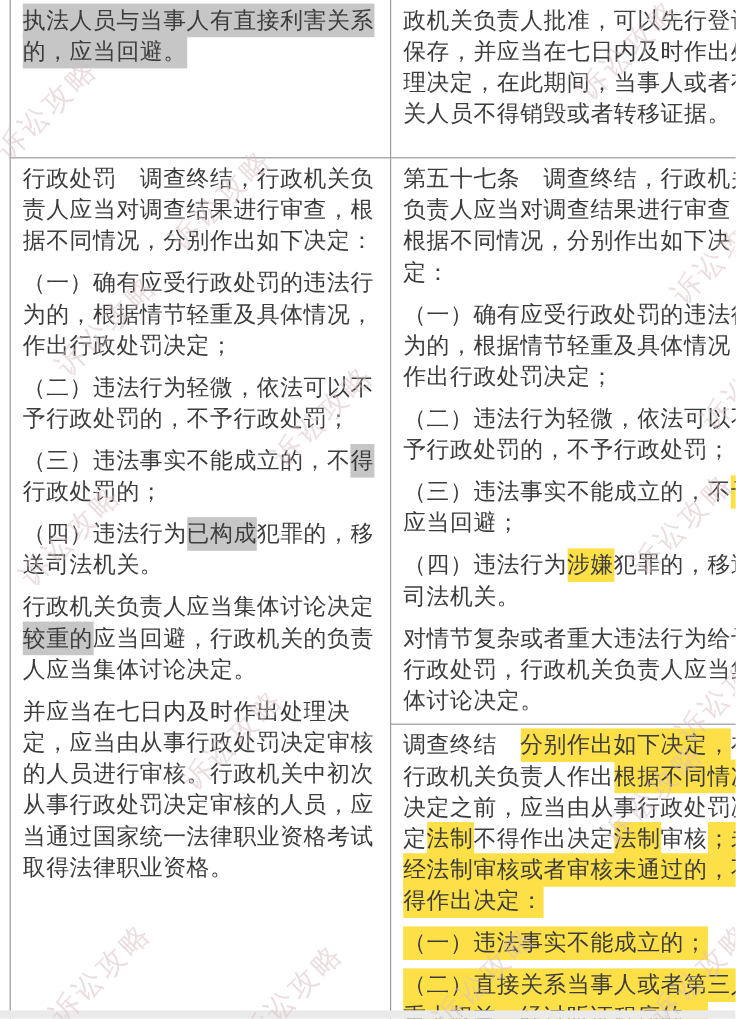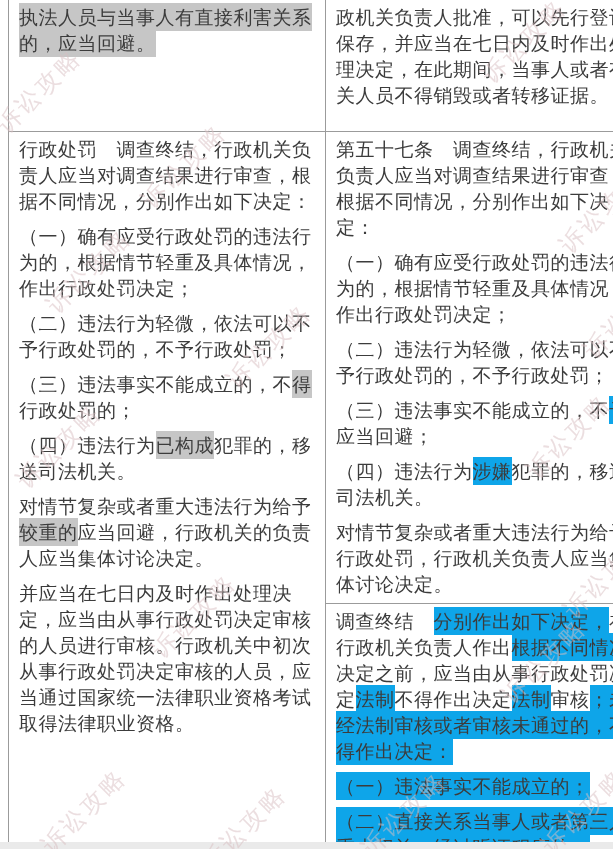--- a/index.html
+++ b/index.html
@@ -19,21 +19,21 @@
     font-size:19px;line-height:26px;color:#3c3c3c;letter-spacing:0.5px;
   }
   tr.first-row td.cell{border-top:none;}
   td.col-old{width:297px;}
   td.col-new{width:296px;}
   td.h-top{height:121px;}
   td.h-mid{height:446px;}
   .cell p{margin:0 0 9px 0;word-break:break-all;}
   .cell p:last-child{margin-bottom:0;}
   .hl-old{background:#c6c6c6;padding:3px 0;}
-  .hl-new{background:#0ea5e9;padding:3px 0;}
+  .hl-new{background:#fde047;padding:3px 0;}
   .bottom-strip{position:absolute;left:0;top:842px;width:613px;height:7px;background:#eaeaea;z-index:2;}
 </style>
 </head>
 <body>
 
 <div class="watermark-layer" id="wm-layer">
     <span class="watermark" style="left: -15px; top: 75px;">诉讼攻略</span>
     <span class="watermark" style="left: 130px; top: 150px;">诉讼攻略</span>
     <span class="watermark" style="left: 35px; top: 255px;">诉讼攻略</span>
     <span class="watermark" style="left: 215px; top: 330px;">诉讼攻略</span>
@@ -62,21 +62,21 @@
             <p><span>政机关负责人批准，可以先行登记保存，并应当在七日内及时作出处理决定，在此期间，当事人或者有关人员不得销毁或者转移证据。</span></p>
           </td>
     </tr>
     <tr>
       <td class="cell col-old" rowspan="2">
             <p><span>行政处罚　调查终结，行政机关负责人应当对调查结果进行审查，根据不同情况，分别作出如下决定：</span></p>
             <p><span>（一）确有应受行政处罚的违法行为的，根据情节轻重及具体情况，作出行政处罚决定；</span></p>
             <p><span>（二）违法行为轻微，依法可以不予行政处罚的，不予行政处罚；</span></p>
             <p><span>（三）违法事实不能成立的，不</span><span class="hl-old">得</span><span>行政处罚的；</span></p>
             <p><span>（四）违法行为</span><span class="hl-old">已构成</span><span>犯罪的，移送司法机关。</span></p>
-            <p><span>对情节复杂或者重大违法行为给予</span><span class="hl-old">较重的</span><span>应当回避，行政机关的负责人应当集体讨论决定。</span></p>
+            <p><span>行政机关负责人应当集体讨论决定</span><span class="hl-old">较重的</span><span>应当回避，行政机关的负责人应当集体讨论决定。</span></p>
             <p><span>并应当在七日内及时作出处理决定，应当由从事行政处罚决定审核的人员进行审核。行政机关中初次从事行政处罚决定审核的人员，应当通过国家统一法律职业资格考试取得法律职业资格。</span></p>
           </td>
       <td class="cell col-new h-mid">
             <p><span>第五十七条　调查终结，行政机关负责人应当对调查结果进行审查，根据不同情况，分别作出如下决定：</span></p>
             <p><span>（一）确有应受行政处罚的违法行为的，根据情节轻重及具体情况，作出行政处罚决定；</span></p>
             <p><span>（二）违法行为轻微，依法可以不予行政处罚的，不予行政处罚；</span></p>
             <p><span>（三）违法事实不能成立的，不</span><span class="hl-new">予</span><span>应当回避；</span></p>
             <p><span>（四）违法行为</span><span class="hl-new">涉嫌</span><span>犯罪的，移送司法机关。</span></p>
             <p><span>对情节复杂或者重大违法行为给予行政处罚，行政机关负责人应当集体讨论决定。</span></p>
           </td>

